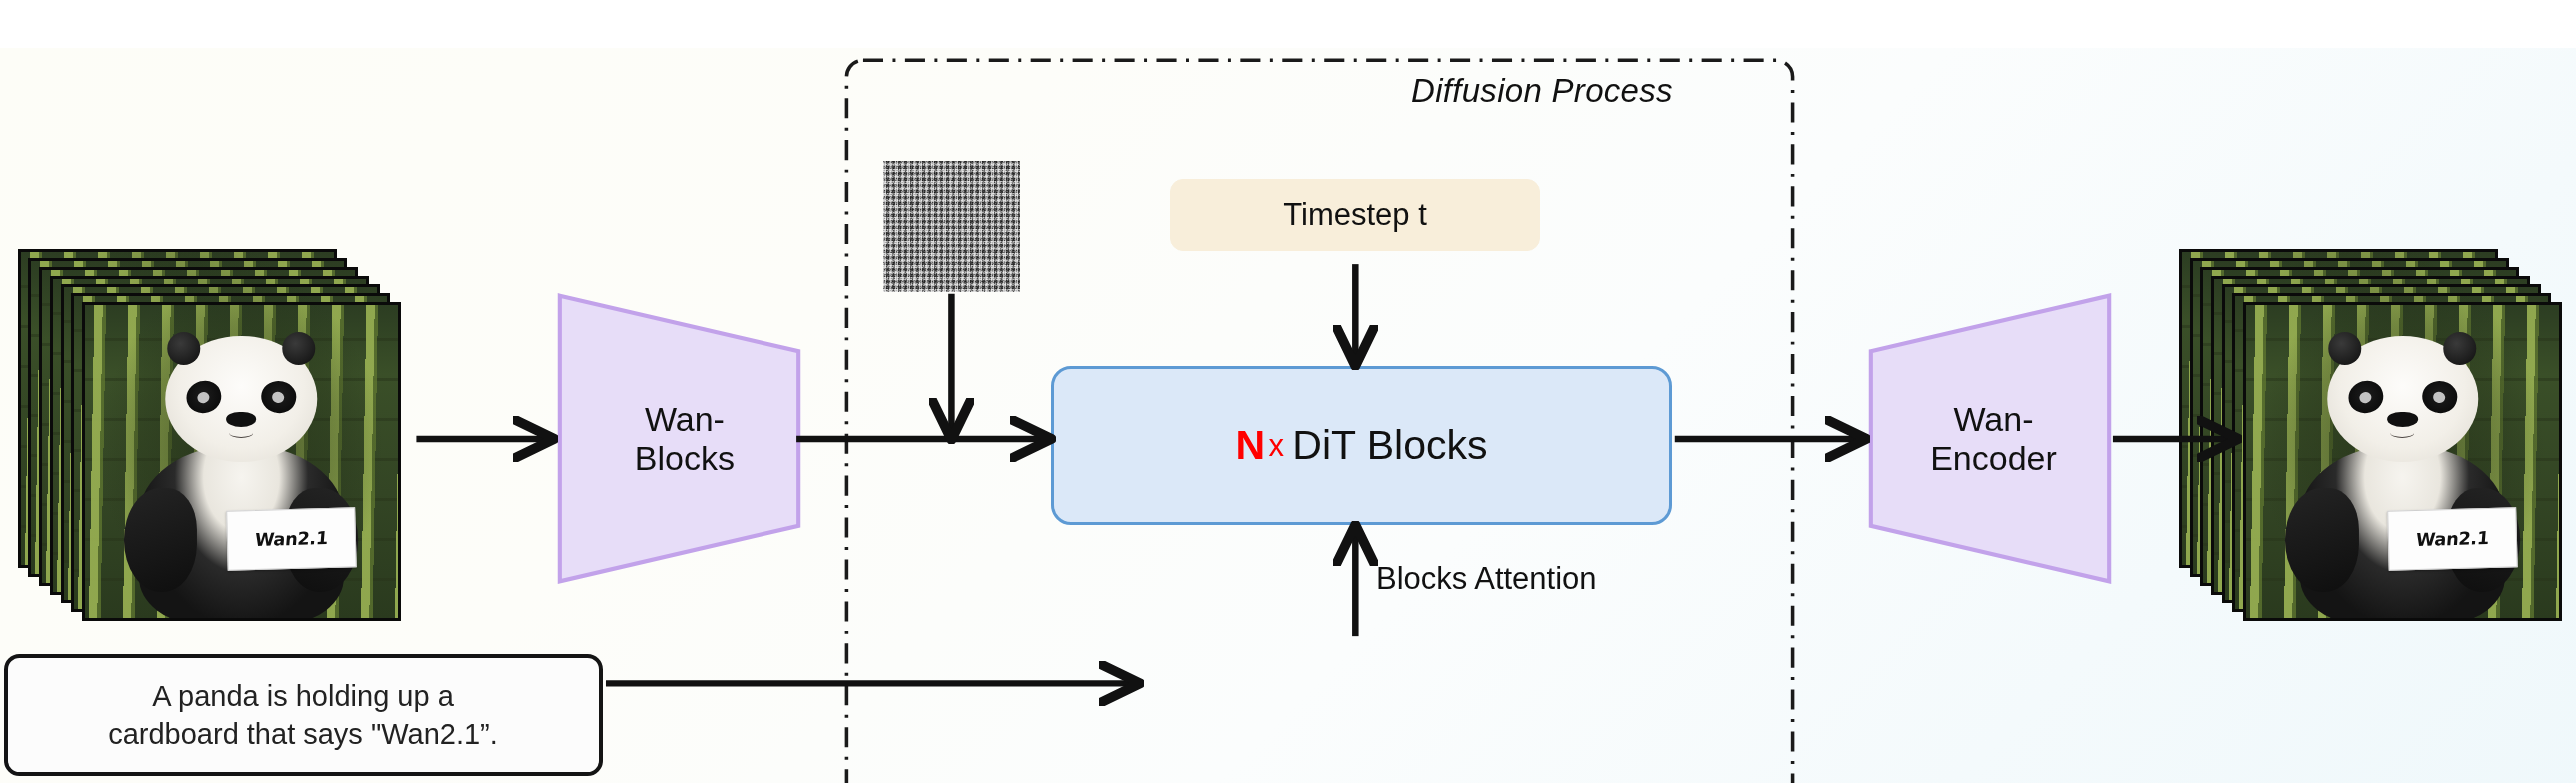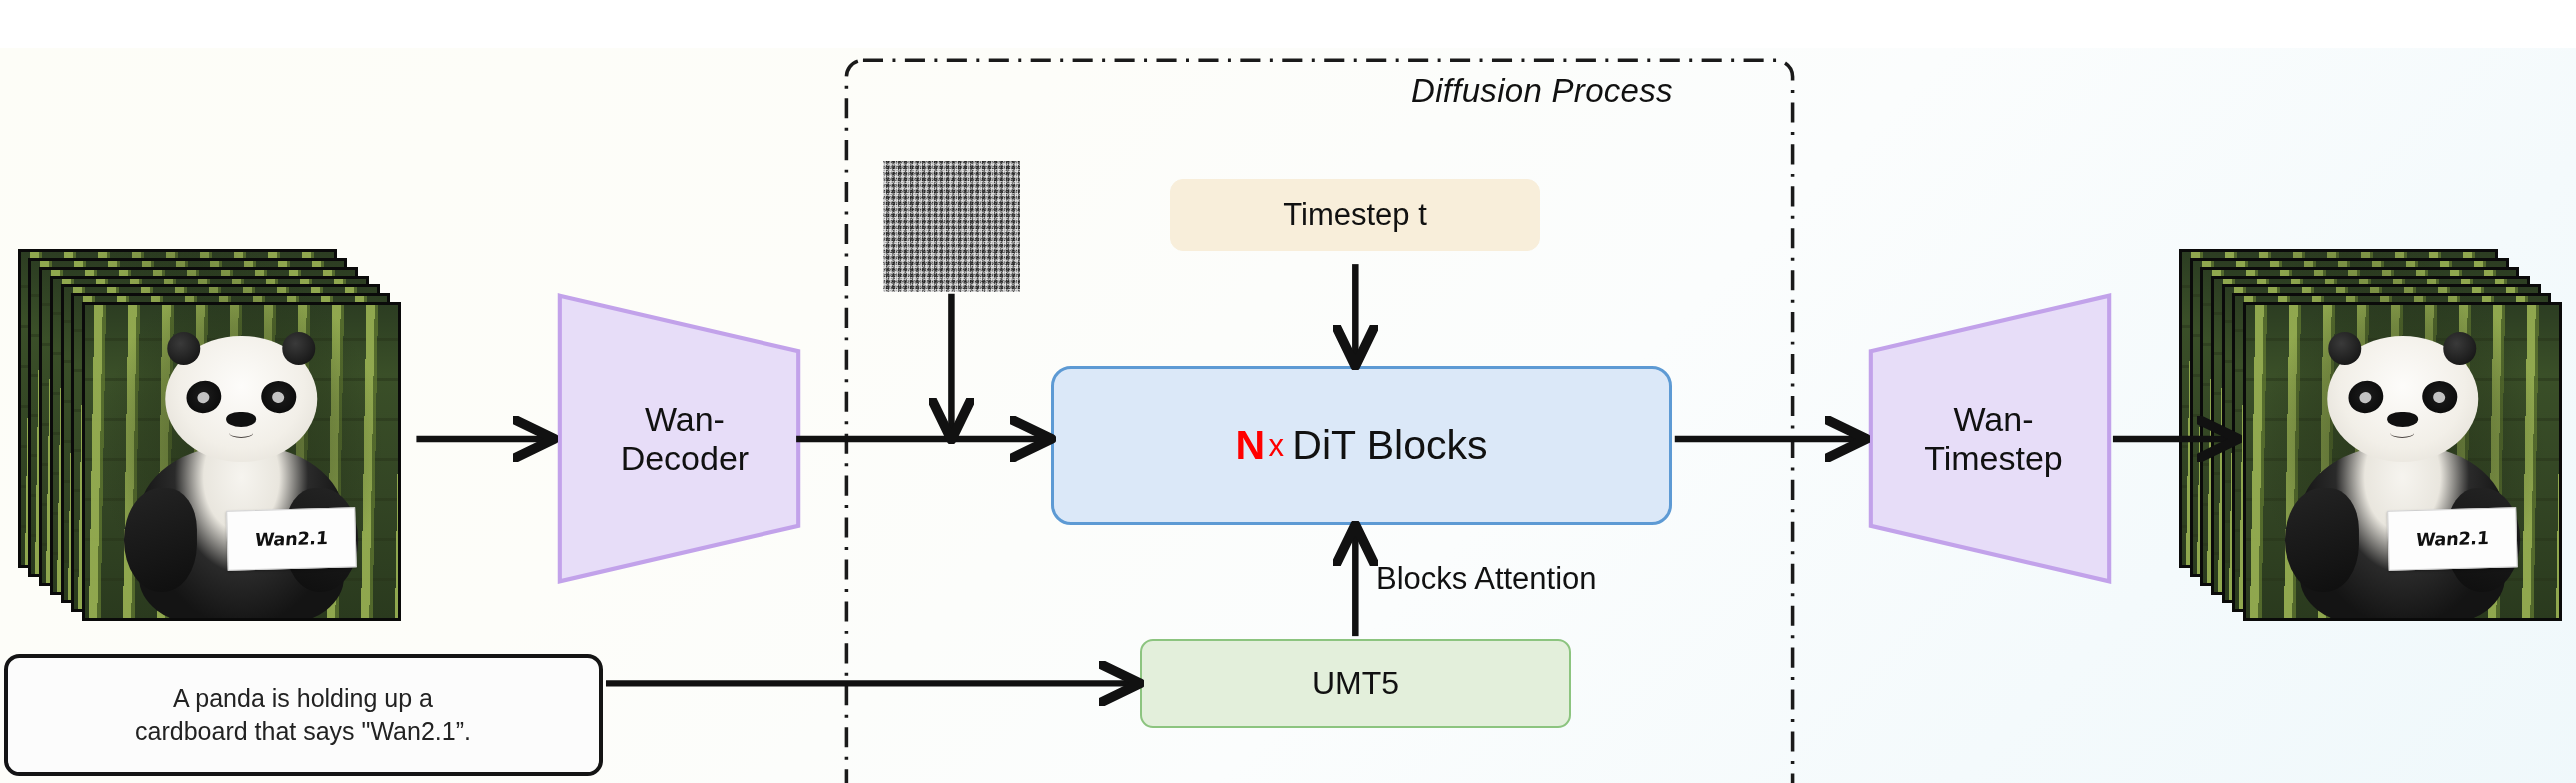--- a/index.html
+++ b/index.html
@@ -58,21 +58,21 @@
   #dit-x{color:#ff0000;font-size:31px;padding-right:8.3px;}
   #dit-rest{color:#111;text-align:center;}
   #umt5-box{
     left:1140px;top:591px;width:431px;height:89px;
     background:#e3efdb;border:2.4px solid #8cc47f;border-radius:13px;
     font-size:32px;
   }
   #prompt-box{
     left:3.5px;top:606px;width:599px;height:122px;
     background:#fcfcfc;border:4.1px solid #141414;border-radius:15.4px;
-    font-size:25px;line-height:1.32;color:#222;
+    font-size:29px;line-height:1.32;color:#222;
     flex-direction:column;
   }
   #cross-attention-label{
     left:1376px;top:513px;
     font-size:31px;color:#111;white-space:nowrap;
   }
 
   
   #noise-patch{
     left:883px;top:113px;width:137px;height:131px;
@@ -256,49 +256,46 @@
     <div>A panda is holding up a</div>
     <div>cardboard that says "Wan2.1”.</div>
   </div>
 
   <div class="abs trap-wrap" id="encoder-wrap">
     <svg width="248" height="295" viewBox="0 0 420 500" xmlns="http://www.w3.org/2000/svg">
       <polygon points="8,8 412,102 412,398 8,492" fill="#e7ddf8" stroke="#c2a2ea" stroke-width="7"></polygon>
     </svg>
     <div class="trap-label" id="encoder-label">
       <span>Wan-</span>
-      <span>Decoder</span>
+      <span>Blocks</span>
     </div>
   </div>
 
   <div class="abs" id="noise-patch"></div>
 
   <div class="abs rbox" id="timestep-box">
     <span>Timestep t</span>
   </div>
 
   <div class="abs rbox" id="dit-box">
     <span id="dit-n">N</span>
     <span id="dit-x">x</span>
     <span id="dit-rest">DiT Blocks</span>
   </div>
 
-  <div class="abs rbox" id="umt5-box">
-    <span>UMT5</span>
-  </div>
 
   <div class="abs" id="cross-attention-label">Blocks Attention</div>
 
   <div class="abs trap-wrap" id="decoder-wrap">
     <svg width="248" height="295" viewBox="0 0 420 500" xmlns="http://www.w3.org/2000/svg">
       <polygon points="8,102 412,8 412,492 8,398" fill="#e7ddf8" stroke="#c2a2ea" stroke-width="7"></polygon>
     </svg>
     <div class="trap-label" id="decoder-label">
       <span>Wan-</span>
-      <span>Timestep</span>
+      <span>Encoder</span>
     </div>
   </div>
 
   <div class="abs stack" id="output-stack">
     <div class="frame" style="left:0px;   top:0px;">
         <div class="scene">
           <div class="bamboo"></div>
           <div class="bamboo-blur"></div>
         </div>
       </div>

